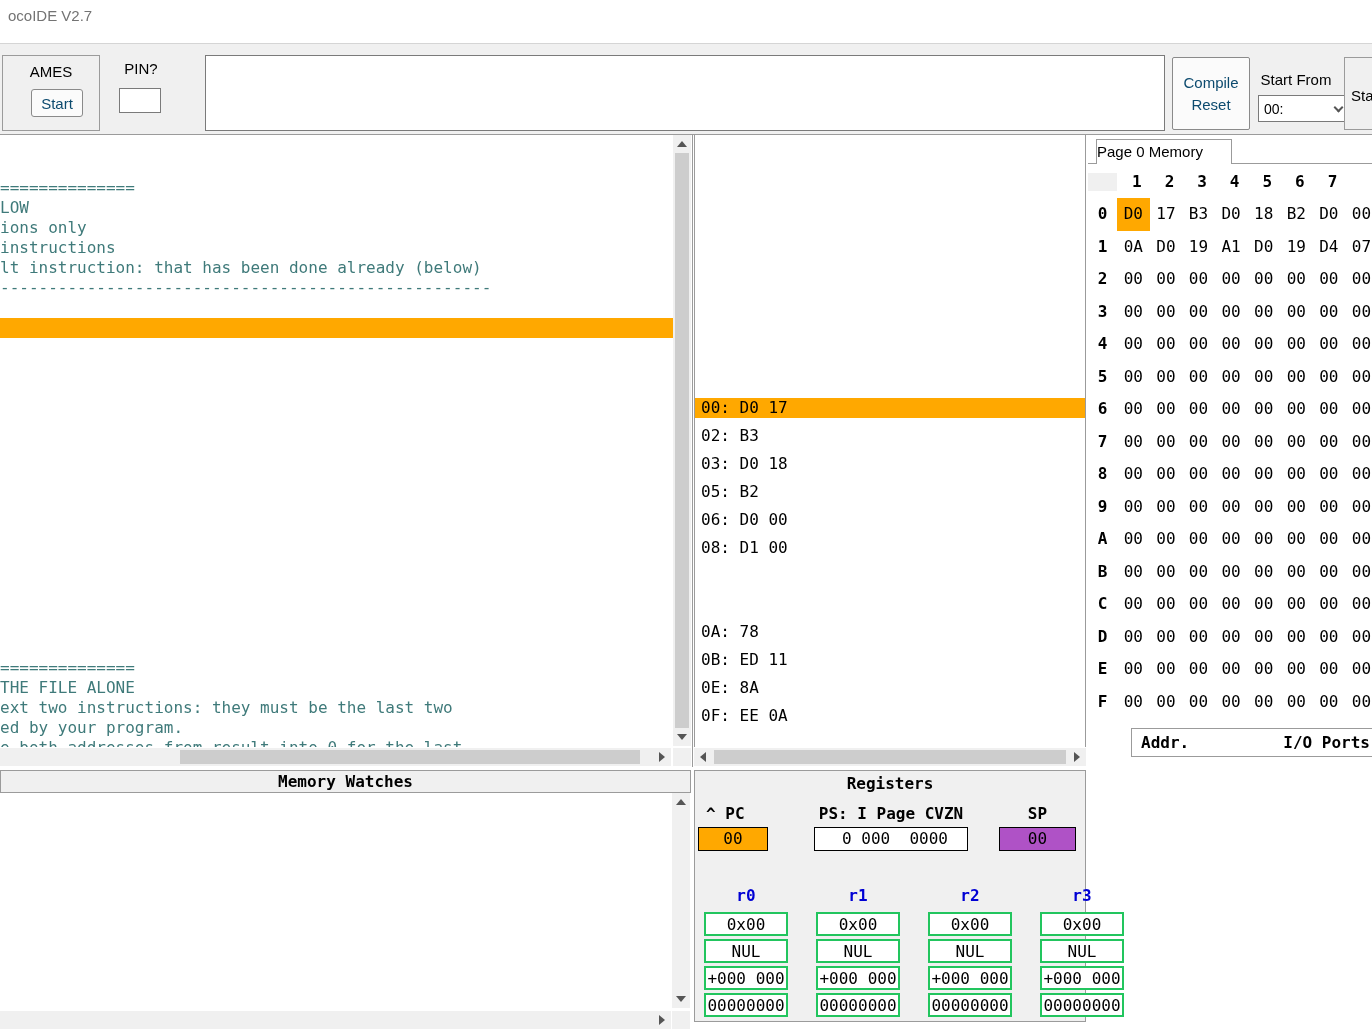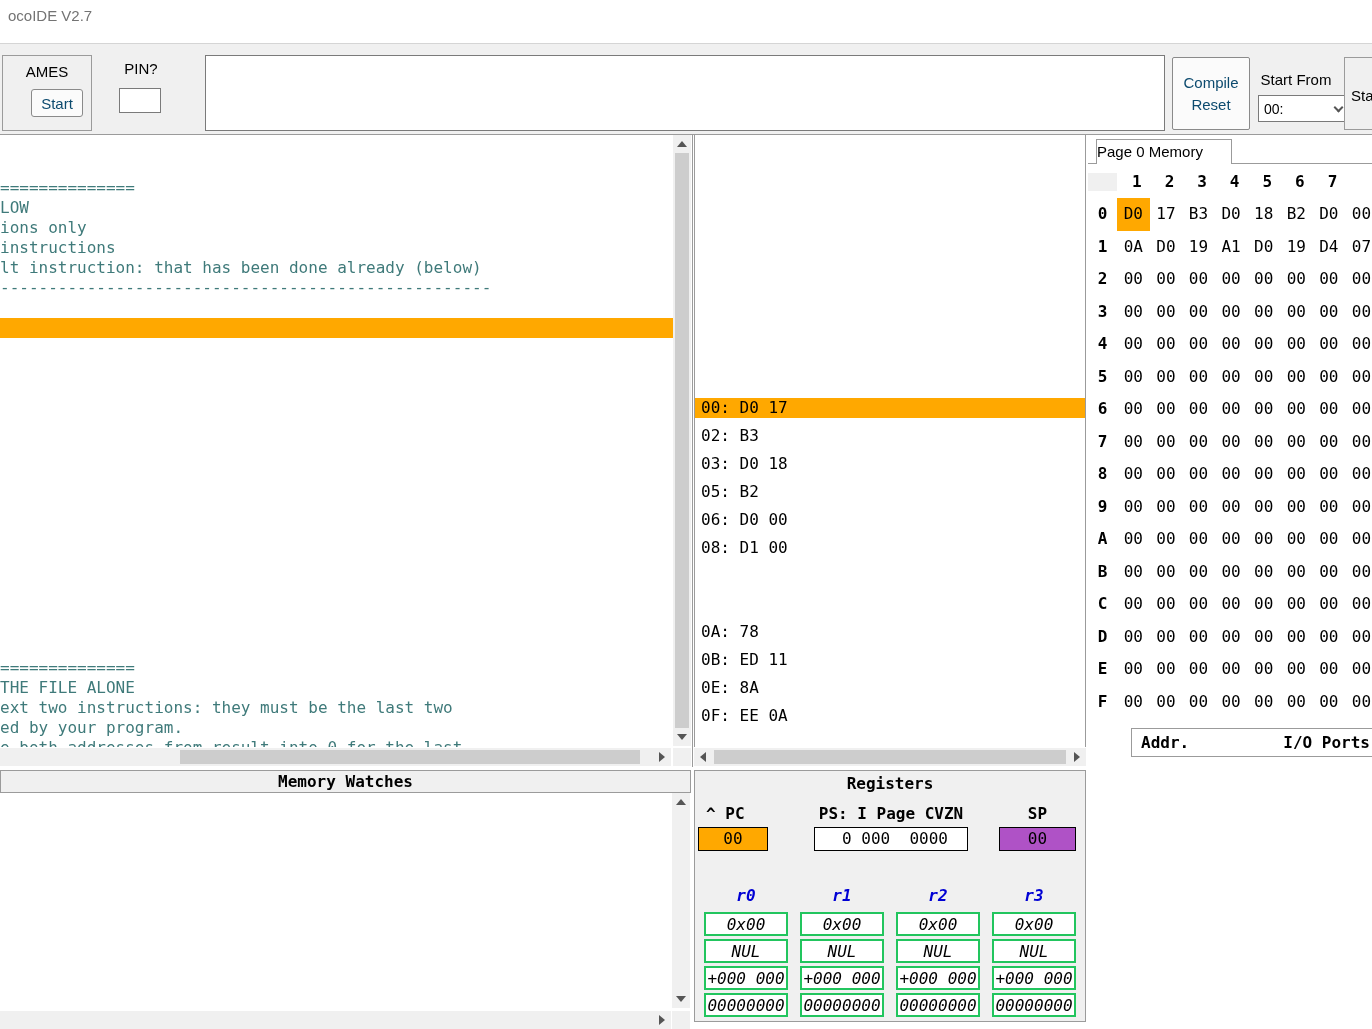--- a/index.html
+++ b/index.html
@@ -7,21 +7,21 @@
   .screen { position:relative; width:1372px; height:1029px; background:#fff; overflow:hidden; }
   .mono { font-family:"DejaVu Sans Mono",monospace; }
 
   
   .titlebar { position:absolute; left:0; top:0; width:1372px; height:44px; background:#fff; border-bottom:1px solid #d5d5d5; }
   .titlebar span { position:absolute; left:8px; top:7px; font-size:15px; color:#737373; }
 
   
   .toolbar { position:absolute; left:0; top:44px; width:1372px; height:91px; background:#f0f0f0; border-bottom:1px solid #9b9b9b; }
   .group { position:absolute; border:1px solid #9b9b9b; background:#f0f0f0; }
-  .ames-group { left:2px; top:11px; width:90px; height:76px; }
+  .ames-group { left:2px; top:11px; width:98px; height:76px; }
   .group-label { text-align:center; margin-top:7px; font-size:15px; color:#000; }
   .btn { font-family:"Liberation Sans",sans-serif; font-size:15px; color:#0c4a6e; background:#fbfbfb; border:1px solid #8a8a8a; border-radius:3px; cursor:default; }
   .ames-start { position:absolute; left:28px; top:33px; width:52px; height:28px; }
   .pin-label { position:absolute; left:119px; top:16px; width:44px; text-align:center; font-size:15px; }
   .pin-input { position:absolute; left:119px; top:44px; width:42px; height:25px; border:1px solid #7a7a7a; background:#fff; font-size:15px; padding:0 3px; }
   .message-area { position:absolute; left:205px; top:11px; width:960px; height:76px; border:1px solid #7a7a7a; background:#fff; font-size:15px; padding:3px 5px; }
   .compile-btn { position:absolute; left:1172px; top:13px; width:78px; height:73px; border-radius:2px; line-height:22px; }
   .startfrom-label { position:absolute; left:1254px; top:27px; width:84px; text-align:center; font-size:15px; }
   .combo { position:absolute; left:1258px; top:51px; width:92px; height:27px; border:1px solid #7a7a7a; background:#fff; display:flex; align-items:center; padding-left:5px; font-size:14px; }
   .chev { position:absolute; right:7px; top:8px; width:7px; height:7px; border-right:2px solid #555; border-bottom:2px solid #555; transform:rotate(45deg); }
@@ -70,21 +70,21 @@
   .watches-body { position:absolute; left:0; top:793px; width:691px; height:236px; background:#fff; }
 
   
   .registers { position:absolute; left:694px; top:770px; width:392px; height:252px; background:#f0f0f0; border:1px solid #9b9b9b; font-family:"DejaVu Sans Mono",monospace; font-size:16px; }
   .reg-title { position:absolute; left:0; top:3px; width:100%; text-align:center; font-weight:bold; }
   .reg-label { position:absolute; top:33px; font-weight:bold; white-space:pre; }
   .vbox { position:absolute; top:56px; height:24px; border:1px solid #000; background:#fff; text-align:center; line-height:22px; white-space:pre; }
   .pc-box { left:3px; width:70px; background:var(--highlight,#ffa800); }
   .ps-box { left:119px; width:154px; text-align:right; padding-right:19px; }
   .sp-box { left:304px; width:77px; background:var(--sp,#af52c6); }
-  .reg-cols { position:absolute; left:9px; top:112px; display:flex; gap:12px;font-style:italic; }
+  .reg-cols { position:absolute; left:9px; top:112px; display:flex; gap:28px; }
   .reg-col { width:84px; }
   .reg-name { height:26px; line-height:26px; text-align:center; font-weight:bold; color:var(--reglabel,#0000d4); }
   .reg-box { height:24px; margin-top:3px; border:2px solid #22c55e; background:#fff; text-align:center; line-height:22px; white-space:pre; }
 </style>
 </head>
 <body>
 
 <div class="screen">
 
   <div class="titlebar">

